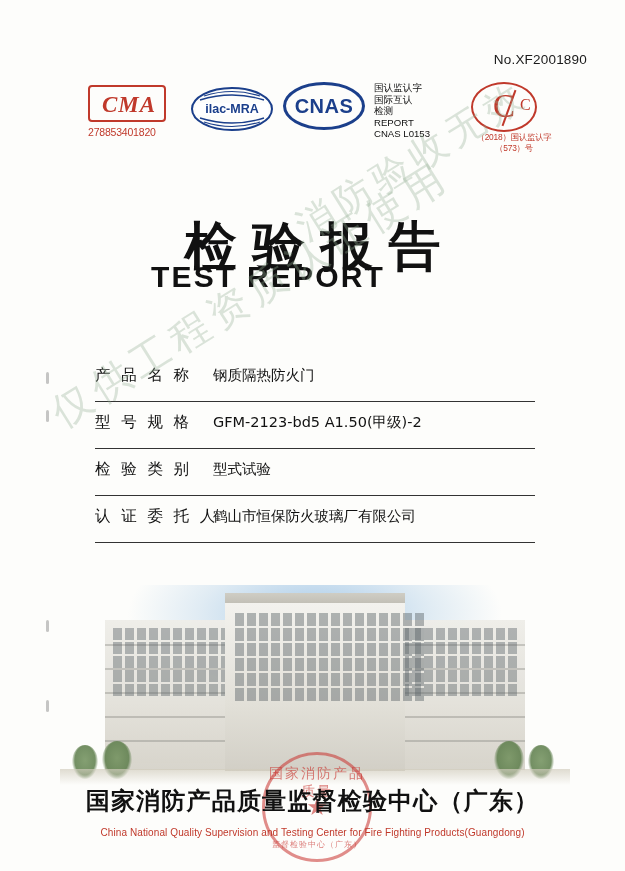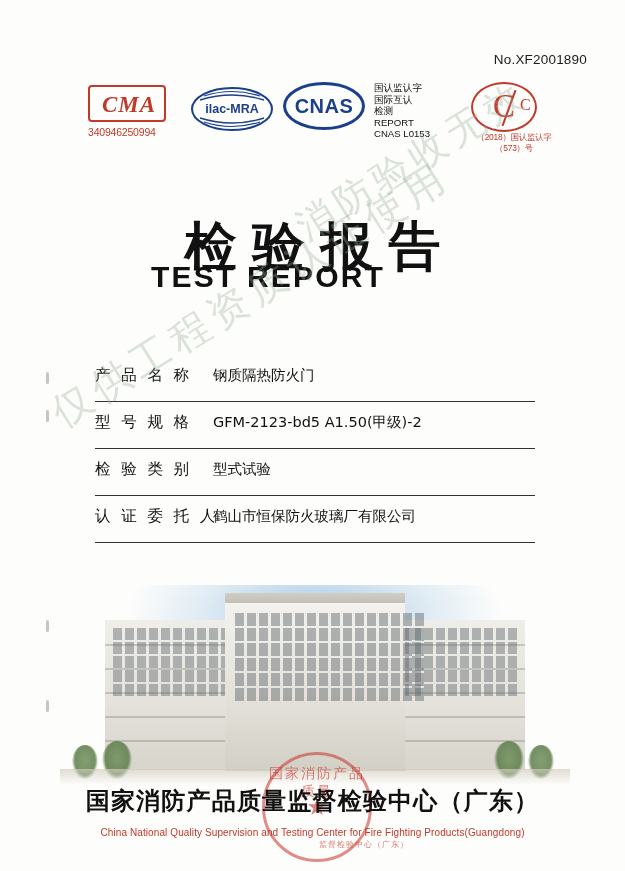--- a/index.html
+++ b/index.html
@@ -400,21 +400,20 @@
   }
   .stamp-bottom {
     position: absolute;
     left: 0; bottom: 9px;
     width: 104px;
     text-align: center;
     font-size: 8px;
     color: rgba(200,50,45,0.62);
     font-family: "DejaVu Sans", sans-serif;
     letter-spacing: 1px;
-    margin-left: 47px;
   }
 
   
   .punch {
     position: absolute;
     left: 46px;
     width: 3px;
     height: 12px;
     background: rgba(0,0,0,0.22);
     border-radius: 2px;
@@ -431,21 +430,21 @@
   <div class="punch" style="top:700px;"></div>
 
   <div class="report-no">No.XF2001890</div>
 
   <div class="logo-row">
 
     <div class="cma">
       <div class="cma-box">
         <div class="cma-text">CMA</div>
       </div>
-      <div class="cma-num">340946250994</div>
+      <div class="cma-num">278853401820</div>
     </div>
 
     <div class="ilac">
       <svg width="84" height="46" viewBox="0 0 84 46">
         <ellipse cx="42" cy="23" rx="40" ry="21" fill="none" stroke="#1b3f8b" stroke-width="2"></ellipse>
         <path d="M10 14 Q42 4 74 14" fill="none" stroke="#1b3f8b" stroke-width="1.4"></path>
         <path d="M14 10 Q42 1 70 10" fill="none" stroke="#1b3f8b" stroke-width="1.2"></path>
         <path d="M10 32 Q42 42 74 32" fill="none" stroke="#1b3f8b" stroke-width="1.4"></path>
         <path d="M14 36 Q42 45 70 36" fill="none" stroke="#1b3f8b" stroke-width="1.2"></path>
         <rect x="6" y="17" width="72" height="12" fill="#ffffff" opacity="0.85"></rect>

